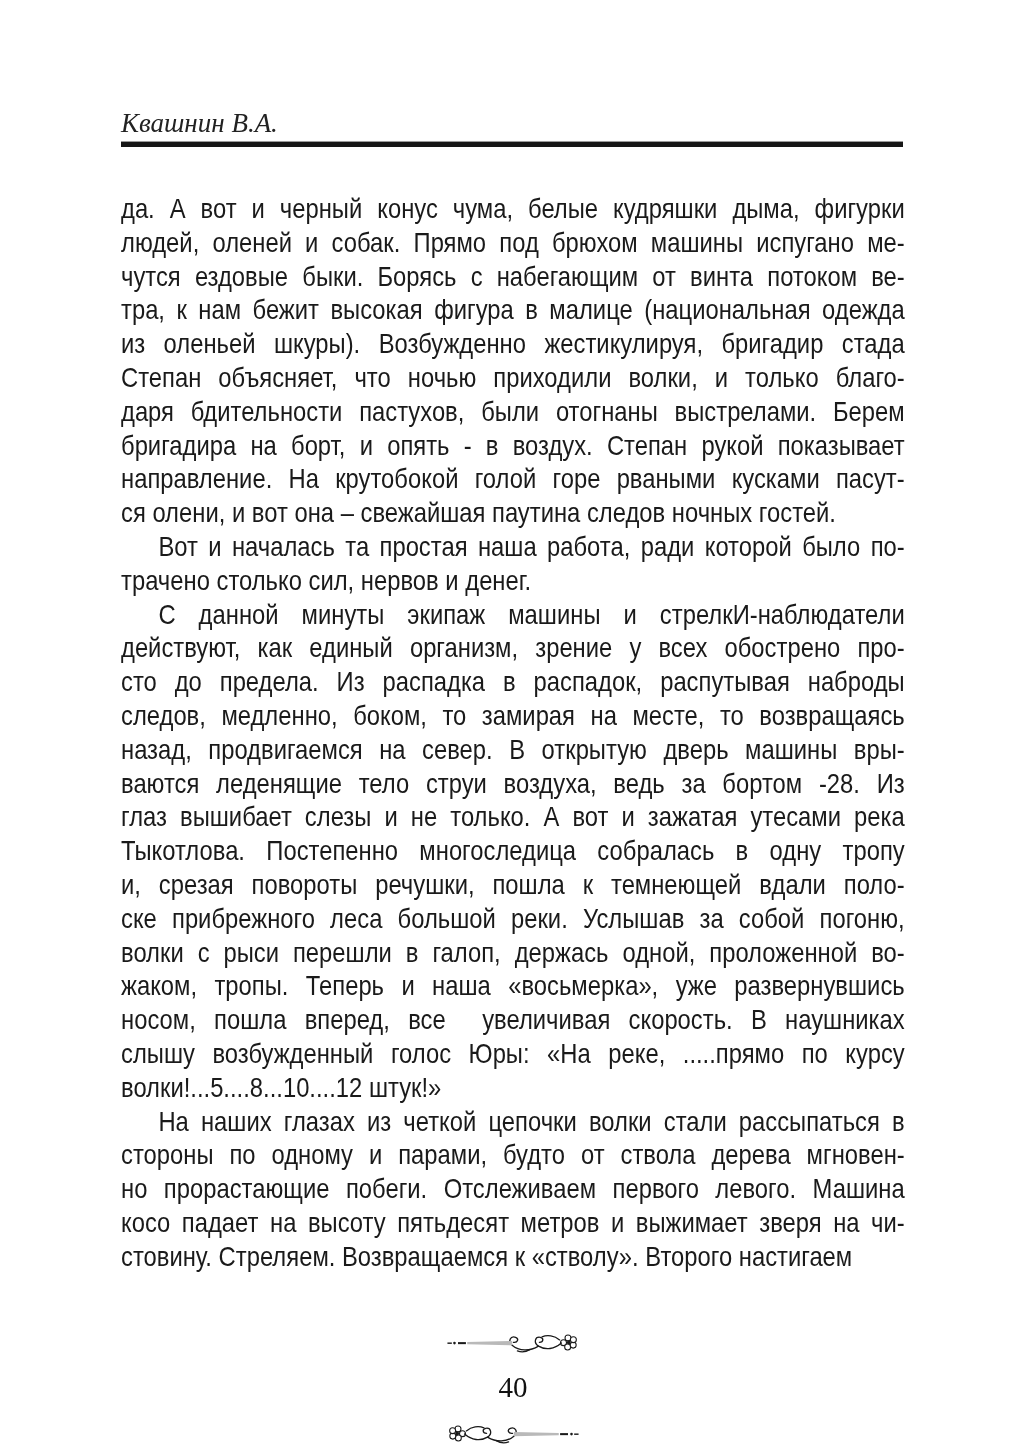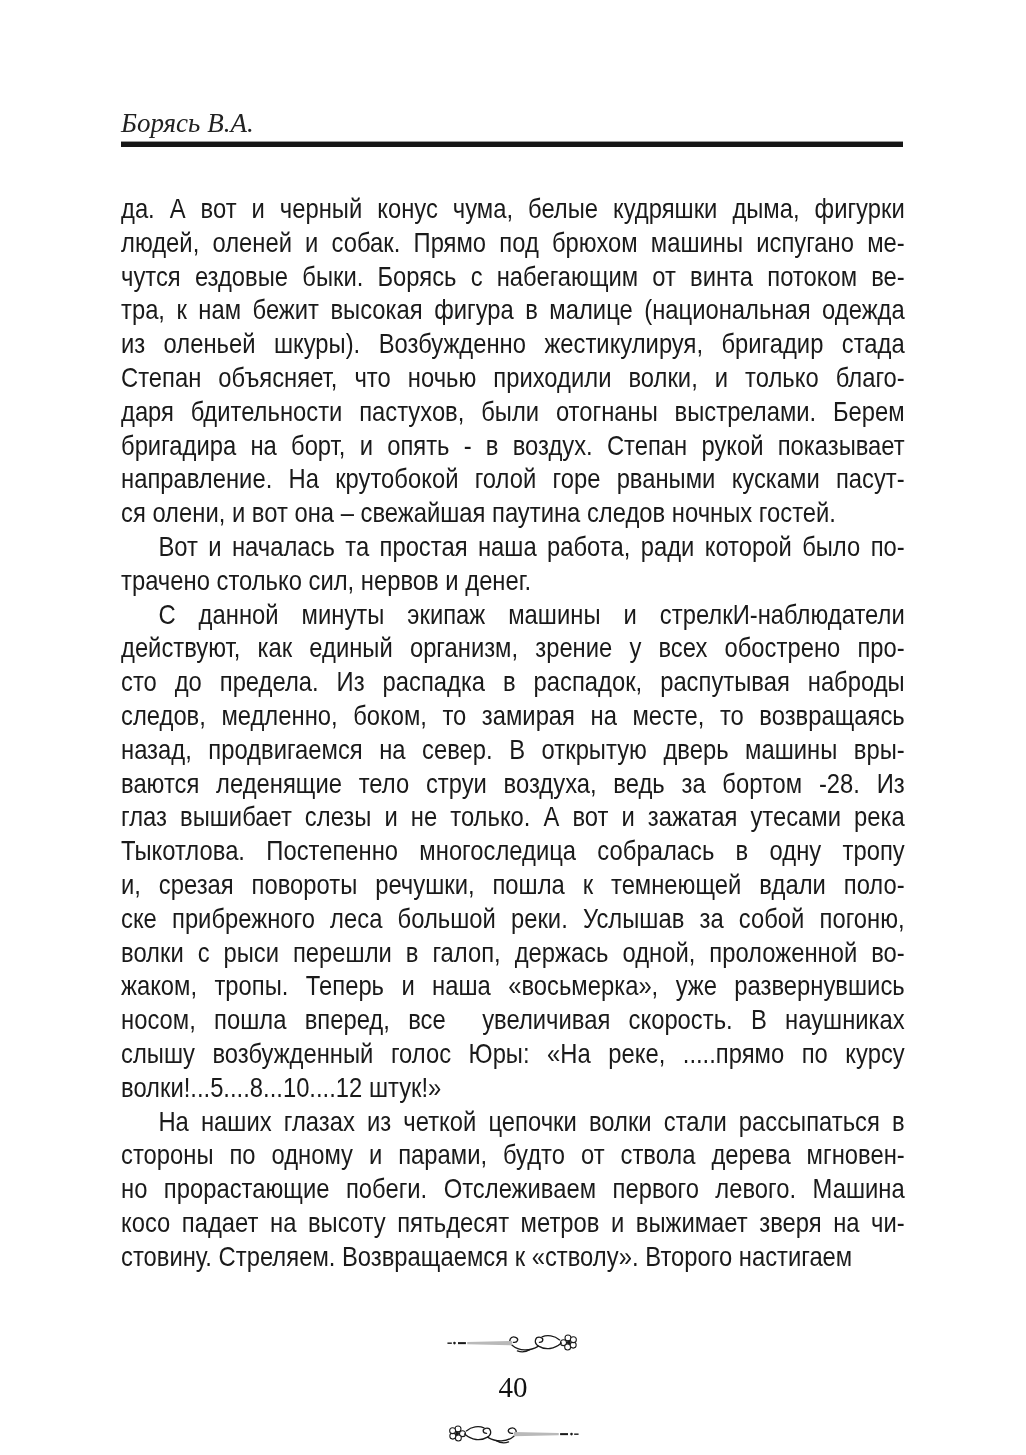--- a/index.html
+++ b/index.html
@@ -118,21 +118,21 @@
       <rect x="128.5" y="12" width="9" height="2.3" fill="#1a1a1a"></rect>
       <circle cx="141.5" cy="13.1" r="1.5" fill="#1a1a1a"></circle>
       <rect x="144.5" y="12.4" width="5" height="1.6" fill="#1a1a1a"></rect>
     </symbol>
   </defs>
 </svg>
 
 <div class="page">
 
   <div class="running-head">
-    <span>Борясь В.А.</span>
+    <span>Квашнин В.А.</span>
   </div>
 
   <div class="rule"></div>
 
   <main class="text-block">
       <div class="line">да. А вот и черный конус чума, белые кудряшки дыма, фигурки</div>
       <div class="line">людей, оленей и собак. Прямо под брюхом машины испугано ме-</div>
       <div class="line">чутся ездовые быки. Борясь с набегающим от винта потоком ве-</div>
       <div class="line">тра, к нам бежит высокая фигура в малице (национальная одежда</div>
       <div class="line">из оленьей шкуры). Возбужденно жестикулируя, бригадир стада</div>

